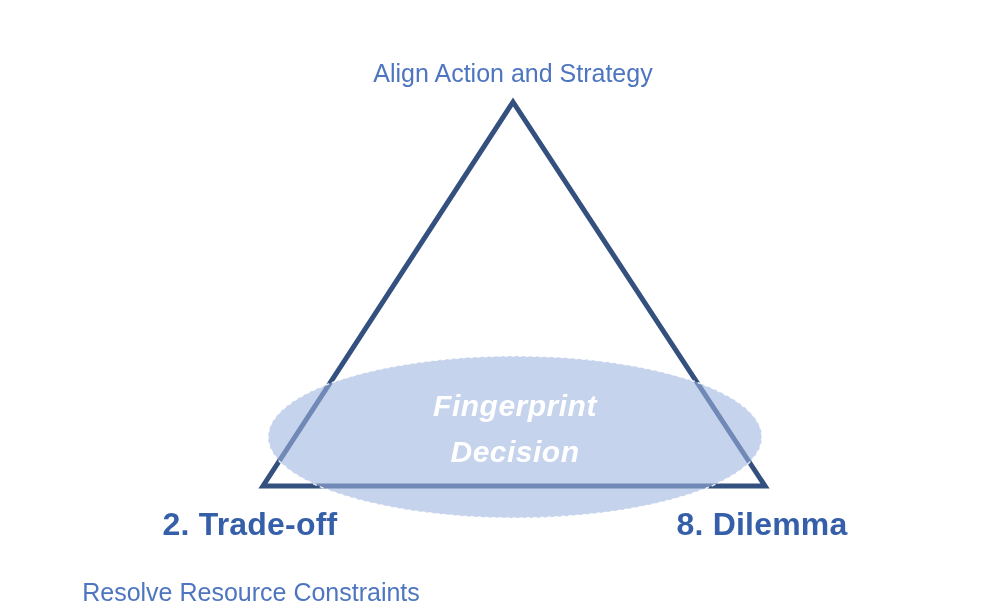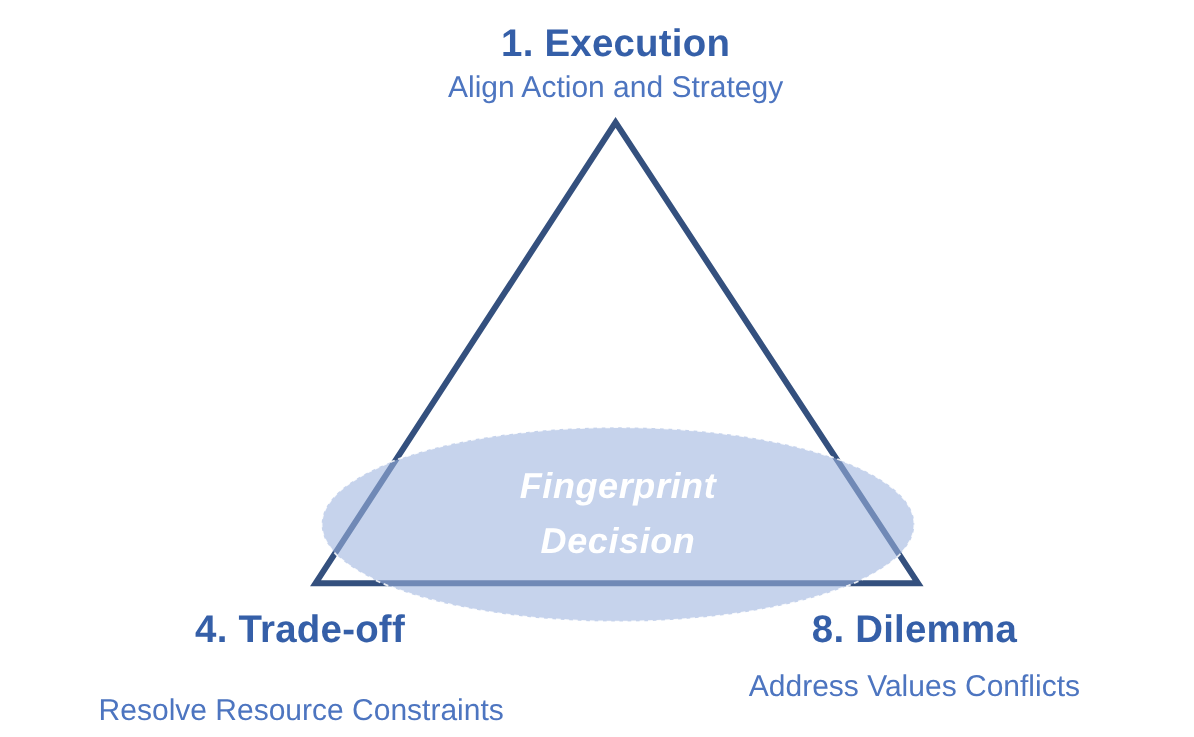--- a/index.html
+++ b/index.html
@@ -69,27 +69,25 @@
 </head>
 <body>
 
 <div class="stage">
 
   <svg class="shapes-layer" width="995" height="614" viewBox="0 0 995 614" aria-hidden="true">
     <polygon class="triangle" points="513,102 263,486 765,486"></polygon>
     <ellipse class="fingerprint-ellipse" cx="515" cy="437" rx="247" ry="81"></ellipse>
   </svg>
 
-  <div class="label node-title" style="left:513px; top:18px;">1. Execution</div>
   <div class="label node-subtitle" style="left:513px; top:59px;text-align:center;">Align Action and Strategy</div>
 
   <div class="center-label">
     <div>Fingerprint</div>
     <div>Decision</div>
   </div>
 
-  <div class="label node-title" style="left:250px; top:506px;">4. Trade-off</div>
+  <div class="label node-title" style="left:250px; top:506px;">2. Trade-off</div>
   <div class="label node-subtitle" style="left:251px; top:558px;margin-top:20px;">Resolve Resource Constraints</div>
 
   <div class="label node-title" style="left:762px; top:506px;">8. Dilemma</div>
-  <div class="label node-subtitle" style="left:762px; top:558px;">Address Values Conflicts</div>
 
 </div>
 
 </body></html>

